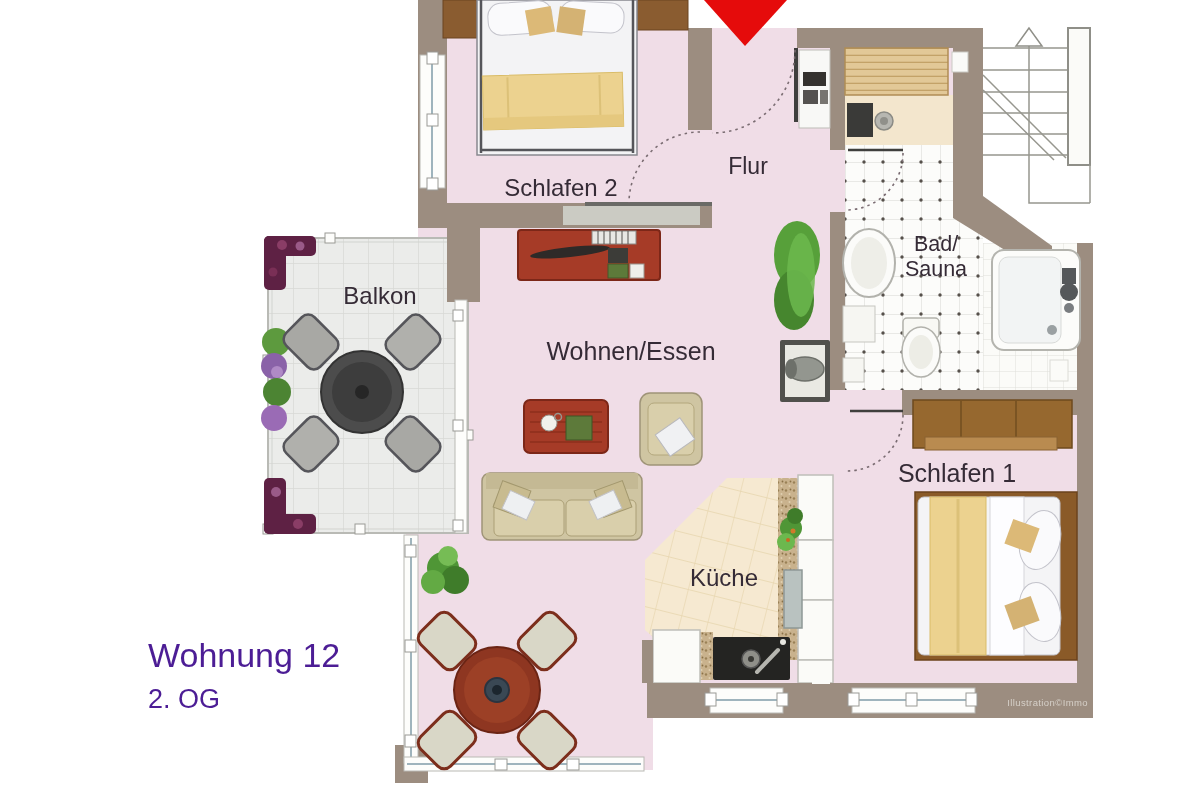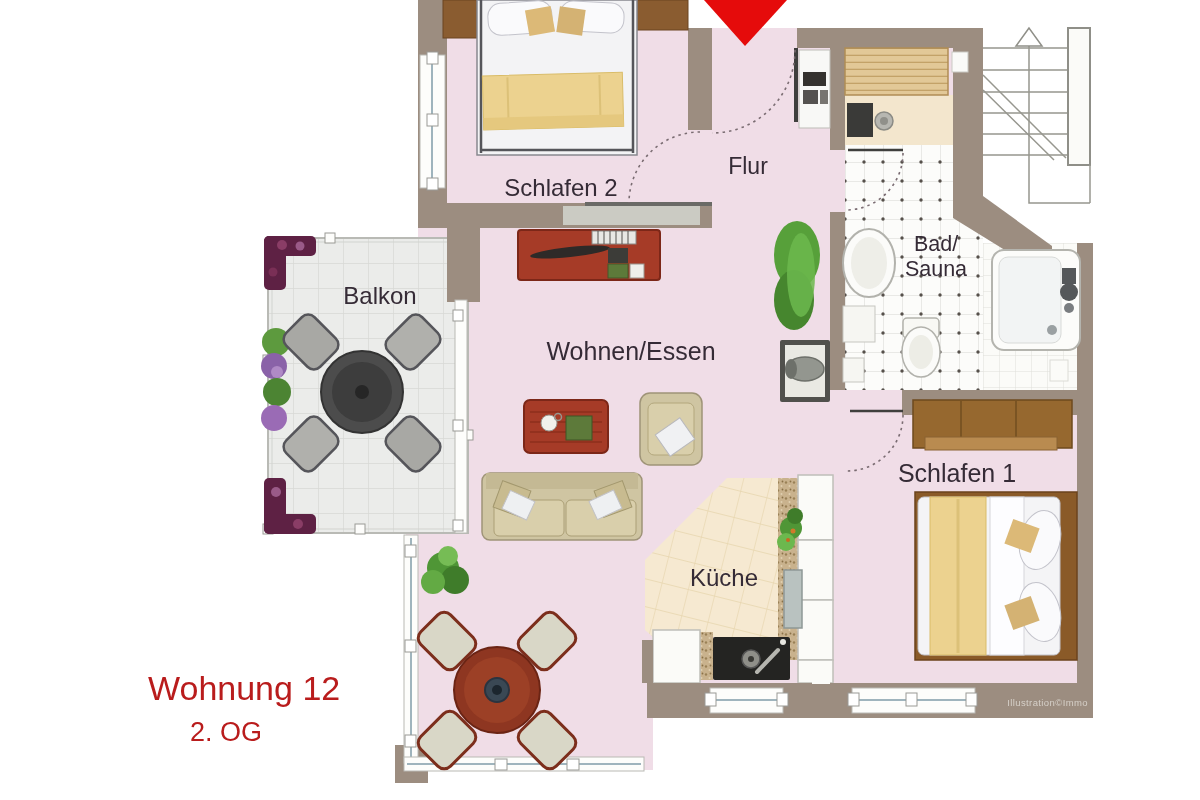--- a/index.html
+++ b/index.html
@@ -1,21 +1,21 @@
 <!DOCTYPE html>
 <html><head>
 <meta charset="utf-8">
 <style>
   html,body{margin:0;padding:0;background:#ffffff;}
   .canvas{position:relative;width:1156px;height:800px;background:#ffffff;overflow:hidden;
           font-family:"Liberation Sans",sans-serif;}
   .plan-svg{position:absolute;left:0;top:0;}
-  .caption{position:absolute;left:148px;top:666px;color:#b91c1c;}
+  .caption{position:absolute;left:148px;top:633px;color:#4c1d95;}
   .cap-big{font-size:34px;line-height:45px;white-space:nowrap;}
-  .cap-small{font-size:27px;line-height:42px;white-space:nowrap;margin-left:42px;}
+  .cap-small{font-size:27px;line-height:42px;white-space:nowrap;}
   text.room-label{font-family:"Liberation Sans",sans-serif;fill:#352b36;}
   text.watermark{font-family:"Liberation Sans",sans-serif;fill:#d6d0c8;letter-spacing:.4px;}
 </style>
 </head>
 <body>
 
 <div class="canvas">
 <svg class="plan-svg" width="1200" height="800" viewBox="0 0 1200 800">
   <defs>
     <pattern id="balTile" width="25" height="25" patternUnits="userSpaceOnUse" x="268" y="238">

